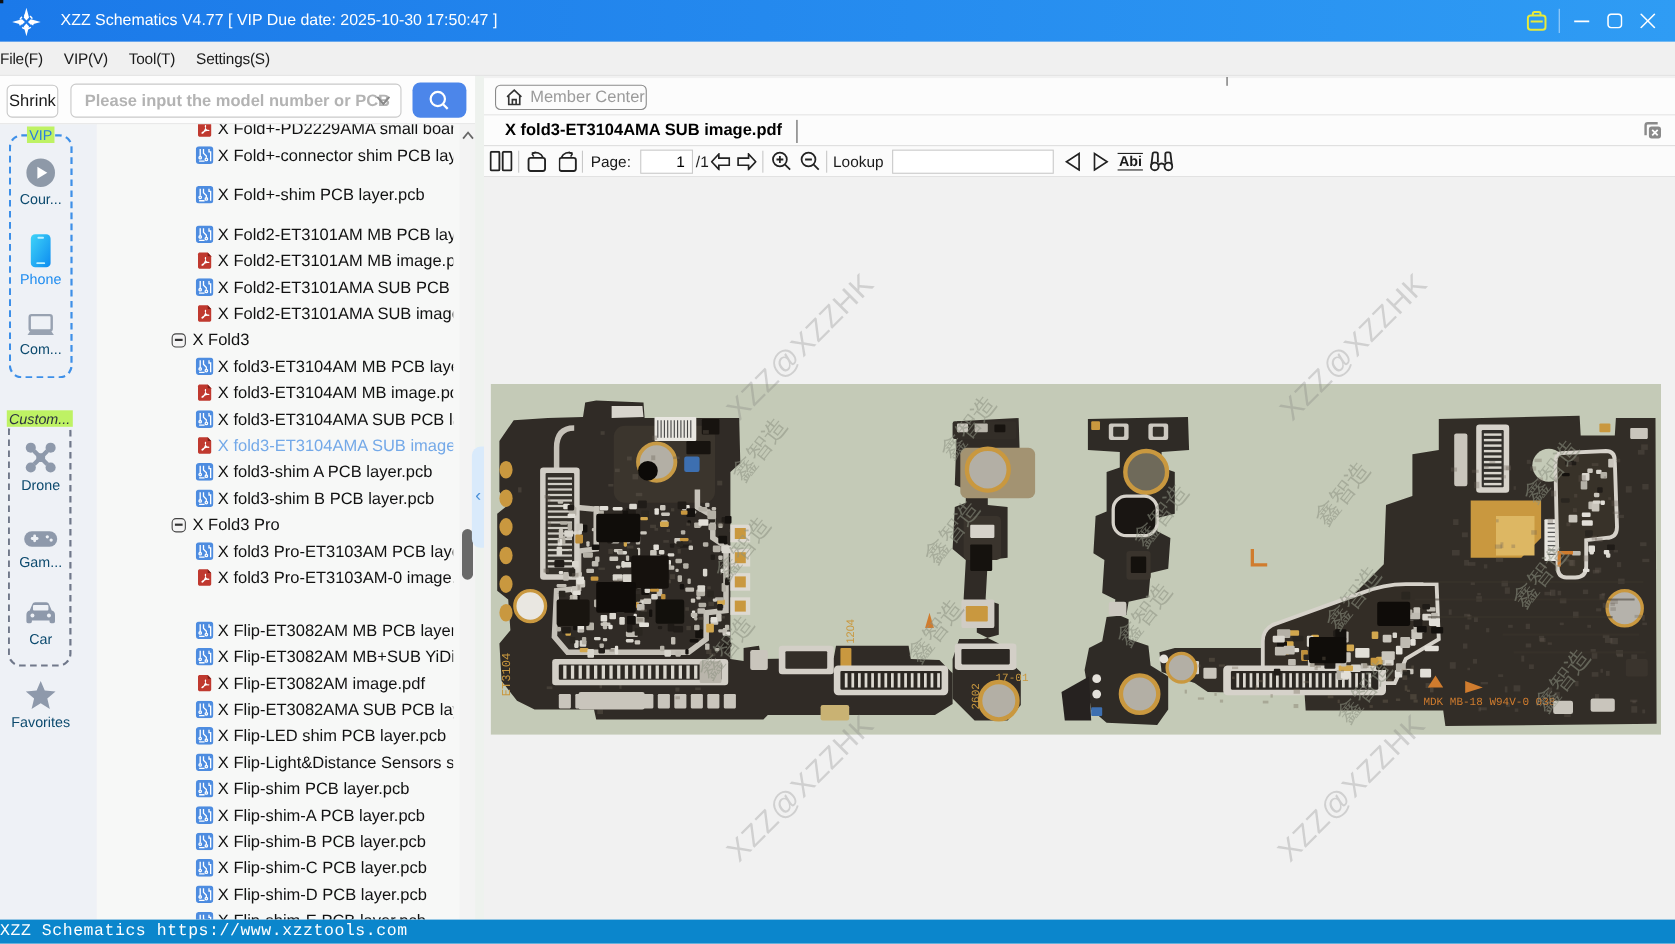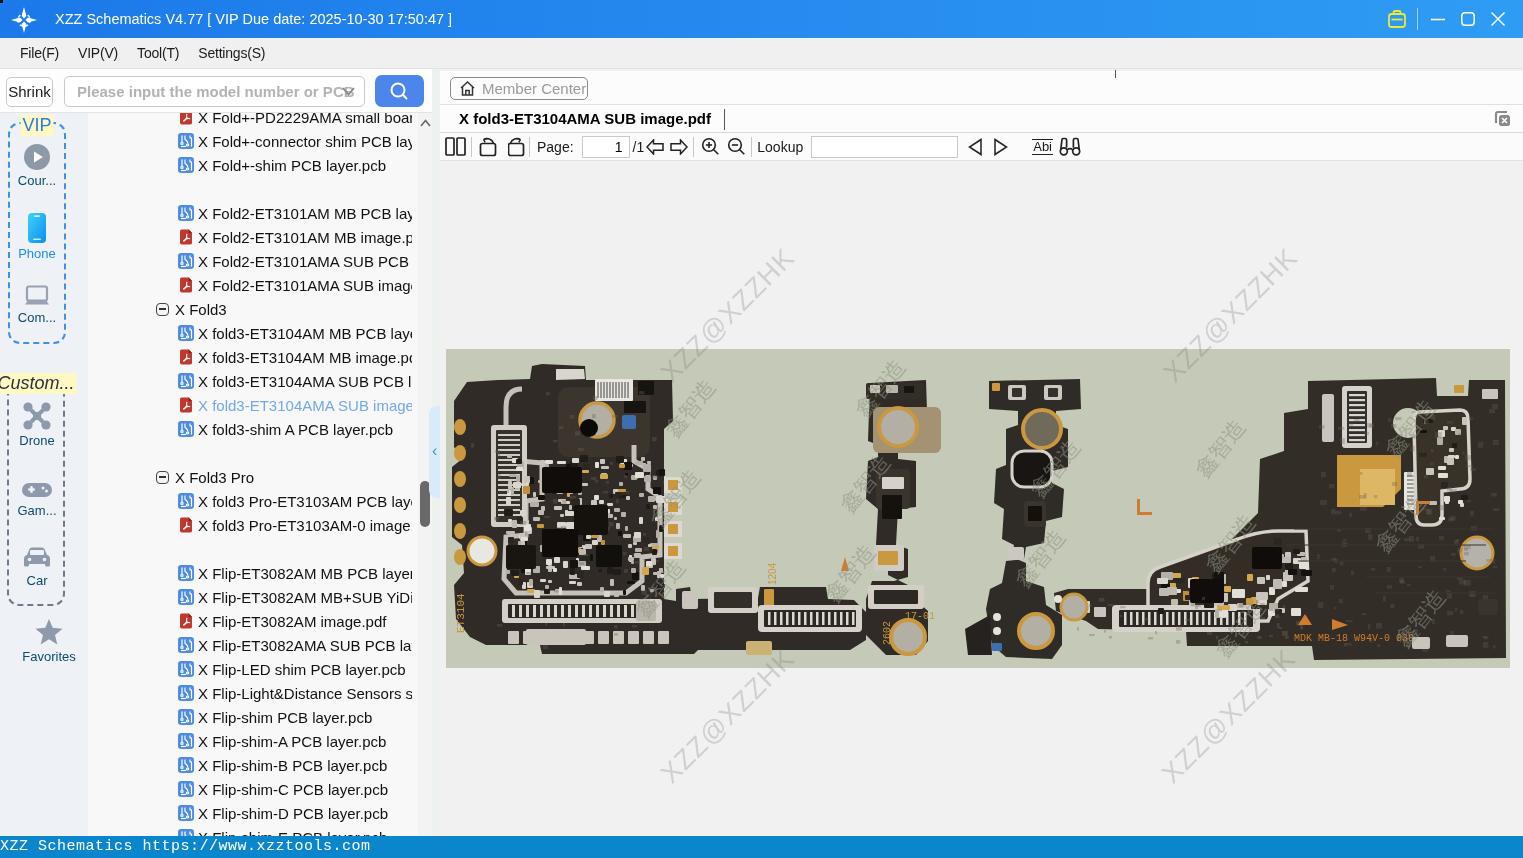--- a/index.html
+++ b/index.html
@@ -2,31 +2,31 @@
 <html><head><meta charset="utf-8">
 <style>
 * { margin:0; padding:0; box-sizing:border-box; }
 html,body { width:1523px; height:858px; overflow:hidden; font-family:"Liberation Sans",sans-serif; background:#f1f1f1; position:relative; }
 .abs { position:absolute; }
 
 .titlebar { left:0; top:0; width:1523px; height:38px; background:linear-gradient(90deg,#1b79e9,#2f9cf4); }
 .apptitle { left:55px; top:0; height:38px; line-height:38px; color:#fff; font-size:14.5px; }
 
 .menubar { left:0; top:38px; width:1523px; height:31px; background:#f0f0f0; border-bottom:1px solid #e3e3e3; display:flex; align-items:center; font-size:15px; color:#1a1a1a; }
-.menubar span { margin-right:19px; } .menubar { font-size:14px; letter-spacing:-0.2px; } .menubar span:first-child { margin-left:20px; }
+.menubar span { margin-right:19px; } .menubar { font-size:14px; letter-spacing:-0.2px; } .menubar span:first-child { }
 
 .toolrow { left:0; top:69px; width:432px; height:44px; background:#fdfdfd; border-bottom:1px solid #e4e4e4; }
 .shrink { left:6px; top:77px; width:47px; height:30px; border:1px solid #c8c8c8; border-radius:5px; background:#fff; font-size:15px; color:#1a1a1a; text-align:center; line-height:28px; }
 .srch { left:64px; top:76px; width:301px; height:31px; border:1px solid #c9c9c9; border-radius:5px; background:#fff; color:#b3b3b3; font-size:15px; line-height:29px; padding-left:12px;font-weight:bold; }
 .srchbtn { left:375px; top:75px; width:49px; height:32px; background:#4c86ea; border-radius:7px; }
 
 .sidebar { left:0; top:113px; width:88px; height:723px; background:#eef1f6; }
 .vipbox { left:8px; top:122px; width:58px; height:222px; border:2px dashed #3d8fe8; border-radius:12px; }
 .custbox { left:7px; top:380px; width:58px; height:226px; border:2px dashed #70788a; border-radius:12px;font-style:italic; }
-.boxlbl { font-size:18px; position:absolute; top:-9px; left:50%; transform:translateX(-50%); background:#fef9c3; padding:0 2px; white-space:nowrap; }
+.boxlbl { font-size:13px; position:absolute; top:-9px; left:50%; transform:translateX(-50%); background:#bef264; padding:0 2px; white-space:nowrap; }
 .sideitem { position:absolute; width:100%; text-align:center; font-size:13px; color:#0c4a6e; }
 .sideitem svg { display:block; margin:0 auto 2px; }
 
 .treepanel { left:88px; top:113px; width:330px; height:723px; background:#f7f8f7; overflow:hidden; }
 .trow { position:absolute; left:0; height:24px; width:324px; display:flex; align-items:center; white-space:nowrap; overflow:hidden; }
 .fic { width:16px; height:16px; flex:0 0 16px; margin-right:4px; }
 .ttxt { font-size:15px; color:#111; }
 .ttxt.sel { color:#74a9e8; }
 .gbox { width:13px; height:13px; border:1.4px solid #444; border-radius:4px; position:relative; flex:0 0 13px; margin-right:6px; background:#f4f4f4; }
 .gminus { position:absolute; left:2px; right:2px; top:4.8px; height:1.6px; background:#333; }
@@ -148,21 +148,21 @@
       <circle cx="22" cy="9" r="1.5" fill="#eef1f6"></circle>
       <circle cx="25.5" cy="12" r="1.5" fill="#eef1f6"></circle>
     </svg>Gam...</div>
 <div class="sideitem" style="left:0;top:545px;width:74px">
  <svg width="30" height="26" viewBox="0 0 30 26" fill="#8e99ab">
       <path d="M5 10 L7.5 4 Q8 2.5 10 2.5 H20 Q22 2.5 22.5 4 L25 10 Q28 10.6 28 14 V20 Q28 21.5 26.5 21.5 H24.5 Q23 21.5 23 20 V19 H7 V20 Q7 21.5 5.5 21.5 H3.5 Q2 21.5 2 20 V14 Q2 10.6 5 10 Z"></path>
       <rect x="8" y="5" width="14" height="5" rx="1" fill="#eef1f6"></rect>
       <circle cx="7.5" cy="14.5" r="1.8" fill="#eef1f6"></circle>
       <circle cx="22.5" cy="14.5" r="1.8" fill="#eef1f6"></circle>
     </svg>Car</div>
-<div class="sideitem" style="left:12px;top:618px;width:74px">
+<div class="sideitem" style="left:0;top:618px;width:74px">
  <svg width="30" height="29" viewBox="0 0 30 29" fill="#8e99ab">
       <path d="M15 1 L18.7 9.8 L28.5 10.7 L21 17 L23.3 26.5 L15 21.3 L6.7 26.5 L9 17 L1.5 10.7 L11.3 9.8 Z"></path>
     </svg>Favorites</div>
 
 <div class="abs treepanel">
 <div class="trow" style="top:-8px;padding-left:90px">
       <svg class="fic" viewBox="0 0 16 16">
         <path d="M2 2.2 C2 1.2 2.8 .6 3.8 .6 H10.8 L14 4 V13.8 C14 14.8 13.2 15.4 12.2 15.4 H3.8 C2.8 15.4 2 14.8 2 13.8 Z" fill="#c0392f"></path>
         <path d="M10.8 .6 L14 4 H10.8 Z" fill="#7e1d17"></path>
         <path d="M5.1 12.2 C4.6 11.6 6.2 10.6 7 10.3 C7.6 9.4 8.2 8.2 8.5 7.3 C8.1 6.4 8 5.3 8.4 4.9 C8.9 4.4 9.5 4.9 9.4 5.6 C9.4 6.2 9.2 6.9 9 7.4 C9.3 8 9.9 8.7 10.4 9 C11.2 8.9 12.3 9 12.4 9.6 C12.5 10.3 11.2 10.3 10.4 10 C9.7 10.1 8.8 10.4 8.1 10.7 C7.5 11.6 6.6 12.6 5.9 12.7 C5.5 12.7 5.2 12.5 5.1 12.2 Z" fill="#fff" stroke="none"></path>
@@ -176,21 +176,21 @@
           <path d="M4 2.5 V9"></path>
           <circle cx="4" cy="10.4" r="1.1"></circle>
           <path d="M7 2.5 V6.2 L9.6 8.8 V10.5"></path>
           <circle cx="9.6" cy="11.9" r="1.1"></circle>
           <path d="M12 2.5 V5 H13.5 V13.5"></path>
           <path d="M3 13.5 H8"></path>
         </g>
       </svg>
       <span class="ttxt">X Fold+-connector shim PCB layer.pcb</span>
     </div>
-<div class="trow" style="top:40px;padding-left:90px">
+<div class="trow" style="top:52px;padding-left:90px">
       <svg class="fic" viewBox="0 0 16 16">
         <rect x="0" y="0" width="16" height="16" rx="3.2" fill="#4d8ce0"></rect>
         <g stroke="#fff" stroke-width="1.2" fill="none">
           <path d="M4 2.5 V9"></path>
           <circle cx="4" cy="10.4" r="1.1"></circle>
           <path d="M7 2.5 V6.2 L9.6 8.8 V10.5"></path>
           <circle cx="9.6" cy="11.9" r="1.1"></circle>
           <path d="M12 2.5 V5 H13.5 V13.5"></path>
           <path d="M3 13.5 H8"></path>
         </g>
@@ -297,20 +297,34 @@
         <g stroke="#fff" stroke-width="1.2" fill="none">
           <path d="M4 2.5 V9"></path>
           <circle cx="4" cy="10.4" r="1.1"></circle>
           <path d="M7 2.5 V6.2 L9.6 8.8 V10.5"></path>
           <circle cx="9.6" cy="11.9" r="1.1"></circle>
           <path d="M12 2.5 V5 H13.5 V13.5"></path>
           <path d="M3 13.5 H8"></path>
         </g>
       </svg>
       <span class="ttxt">X fold3-shim A PCB layer.pcb</span>
+    </div>
+<div class="trow" style="top:328px;padding-left:90px">
+      <svg class="fic" viewBox="0 0 16 16">
+        <rect x="0" y="0" width="16" height="16" rx="3.2" fill="#4d8ce0"></rect>
+        <g stroke="#fff" stroke-width="1.2" fill="none">
+          <path d="M4 2.5 V9"></path>
+          <circle cx="4" cy="10.4" r="1.1"></circle>
+          <path d="M7 2.5 V6.2 L9.6 8.8 V10.5"></path>
+          <circle cx="9.6" cy="11.9" r="1.1"></circle>
+          <path d="M12 2.5 V5 H13.5 V13.5"></path>
+          <path d="M3 13.5 H8"></path>
+        </g>
+      </svg>
+      <span class="ttxt">X fold3-shim B PCB layer.pcb</span>
     </div>
 <div class="trow" style="top:352px;padding-left:68px">
       <span class="gbox">
         <span class="gminus"></span>
       </span>
       <span class="gtxt">X Fold3 Pro</span>
     </div>
 <div class="trow" style="top:376px;padding-left:90px">
       <svg class="fic" viewBox="0 0 16 16">
         <rect x="0" y="0" width="16" height="16" rx="3.2" fill="#4d8ce0"></rect>
@@ -559,21 +573,21 @@
     </svg>
  <div class="pb-sep" style="margin:0 0 0 5px"></div>
  <span style="margin-left:5px">Lookup</span>
  <input class="lookinp" style="margin-left: 8px;" readonly="">
  <svg style="margin-left:10px" width="15" height="18" viewBox="0 0 15 18" fill="none" stroke="#222" stroke-width="1.5">
       <path d="M13 1.5 V16.5 L1.5 9 Z"></path>
     </svg>
  <svg style="margin-left:10px" width="15" height="18" viewBox="0 0 15 18" fill="none" stroke="#222" stroke-width="1.5">
       <path d="M2 1.5 V16.5 L13.5 9 Z"></path>
     </svg>
- <span style="margin-left:24px;font-size:13px;font-weight:normal;border-top:1.8px solid #222;border-bottom:1.8px solid #222;line-height:14px;padding:0 1px">Abi</span>
+ <span style="margin-left:8px;font-size:13px;font-weight:bold;border-top:1.8px solid #222;border-bottom:1.8px solid #222;line-height:14px;padding:0 1px">Abi</span>
  <svg style="margin-left:6px" width="22" height="20" viewBox="0 0 22 20" fill="none" stroke="#222" stroke-width="1.7">
       <path d="M7.6 3 Q7.6 1.5 6.1 1.5 H4.3 Q2.9 1.5 2.9 3 L1.7 13"></path>
       <path d="M14.4 3 Q14.4 1.5 15.9 1.5 H17.7 Q19.1 1.5 19.1 3 L20.3 13"></path>
       <circle cx="4.8" cy="14.3" r="3.5"></circle>
       <circle cx="17.2" cy="14.3" r="3.5"></circle>
       <path d="M8.2 12.8 Q11 10.4 13.8 12.8"></path>
       <path d="M7.6 3 V10.8 M14.4 3 V10.8"></path>
     </svg>
 </div>
 

